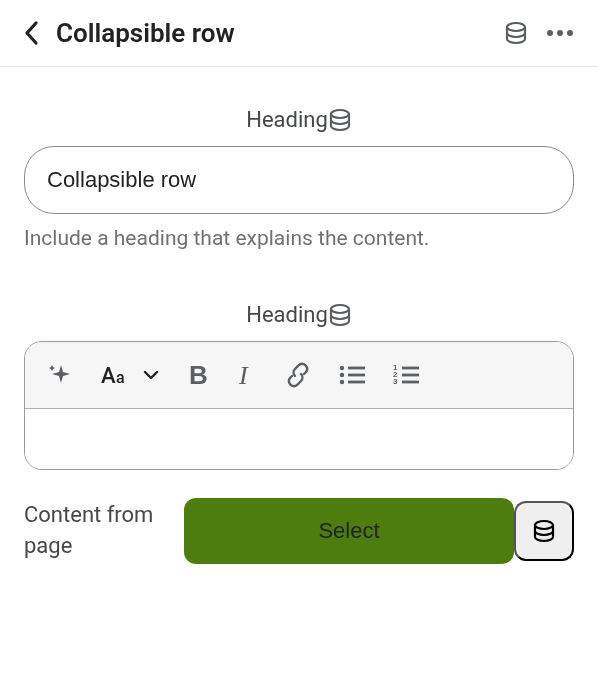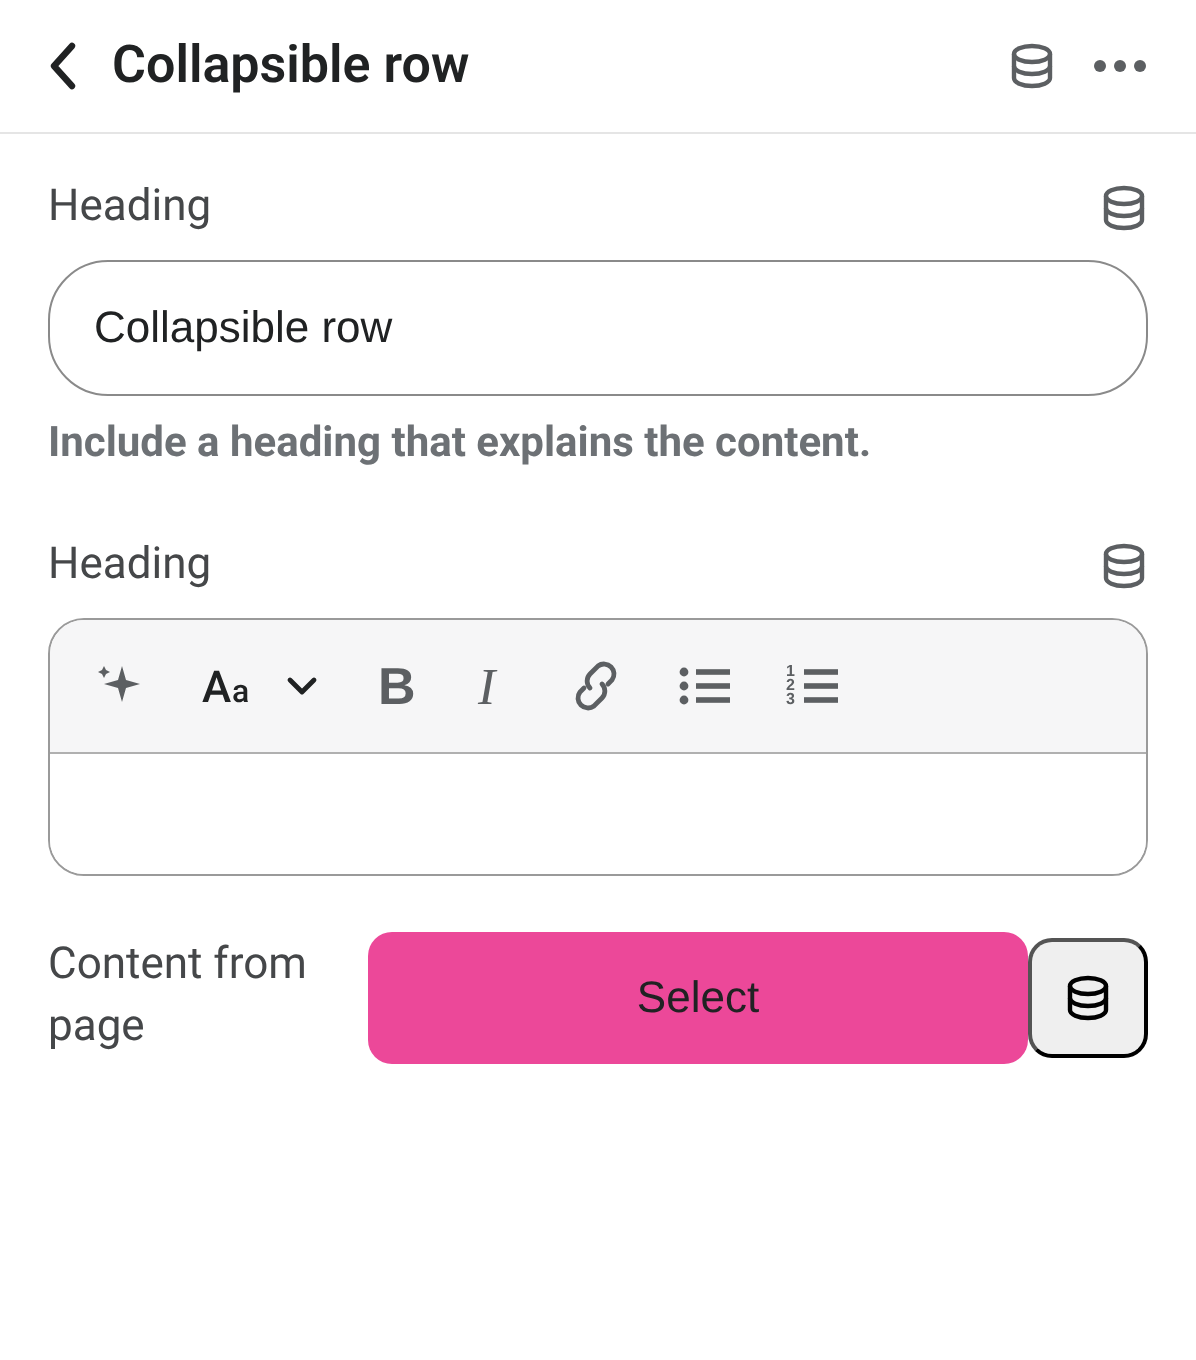--- a/index.html
+++ b/index.html
@@ -46,43 +46,43 @@
       align-items: center;
       justify-content: center;
       color: #5c5f62;
     }
     .section {
       padding: 24px 24px 0 24px;
     }
     .section-header {
       display: flex;
       align-items: center;
-      justify-content: space-between;
+      justify-content: center;
       margin-bottom: 14px;
+      margin-top: 16px;
     }
     .section-label {
       font-size: 22px;
       color: #454749;
       font-weight: 400;
     }
     .text-input {
       width: 100%;
       border: 1px solid #8a8a8a;
       border-radius: 30px;
       padding: 20px 22px;
       font-size: 22px;
       color: #202223;
       outline: none;
       background: #fff;
     }
     .help-text {
       font-size: 21px;
       color: #6d7175;
       margin-top: 12px;
-      font-weight: bold;
     }
     .richtext {
       border: 1px solid #9a9a9a;
       border-radius: 18px;
       overflow: hidden;
     }
     .richtext-toolbar {
       display: flex;
       align-items: center;
       gap: 28px;
@@ -119,21 +119,21 @@
     }
     .cfp-label {
       font-size: 22px;
       color: #454749;
       flex-shrink: 0;
       width: 160px;
       line-height: 1.4;
     }
     .select-btn {
       flex: 1;
-      background: #ec4899;
+      background: #4d7c0f;
       border: none;
       border-radius: 12px;
       padding: 20px 0;
       font-size: 22px;
       color: #202223;
       cursor: pointer;
       font-weight: 450;
     }
     .db-icon-box {
       background: #efefef;

